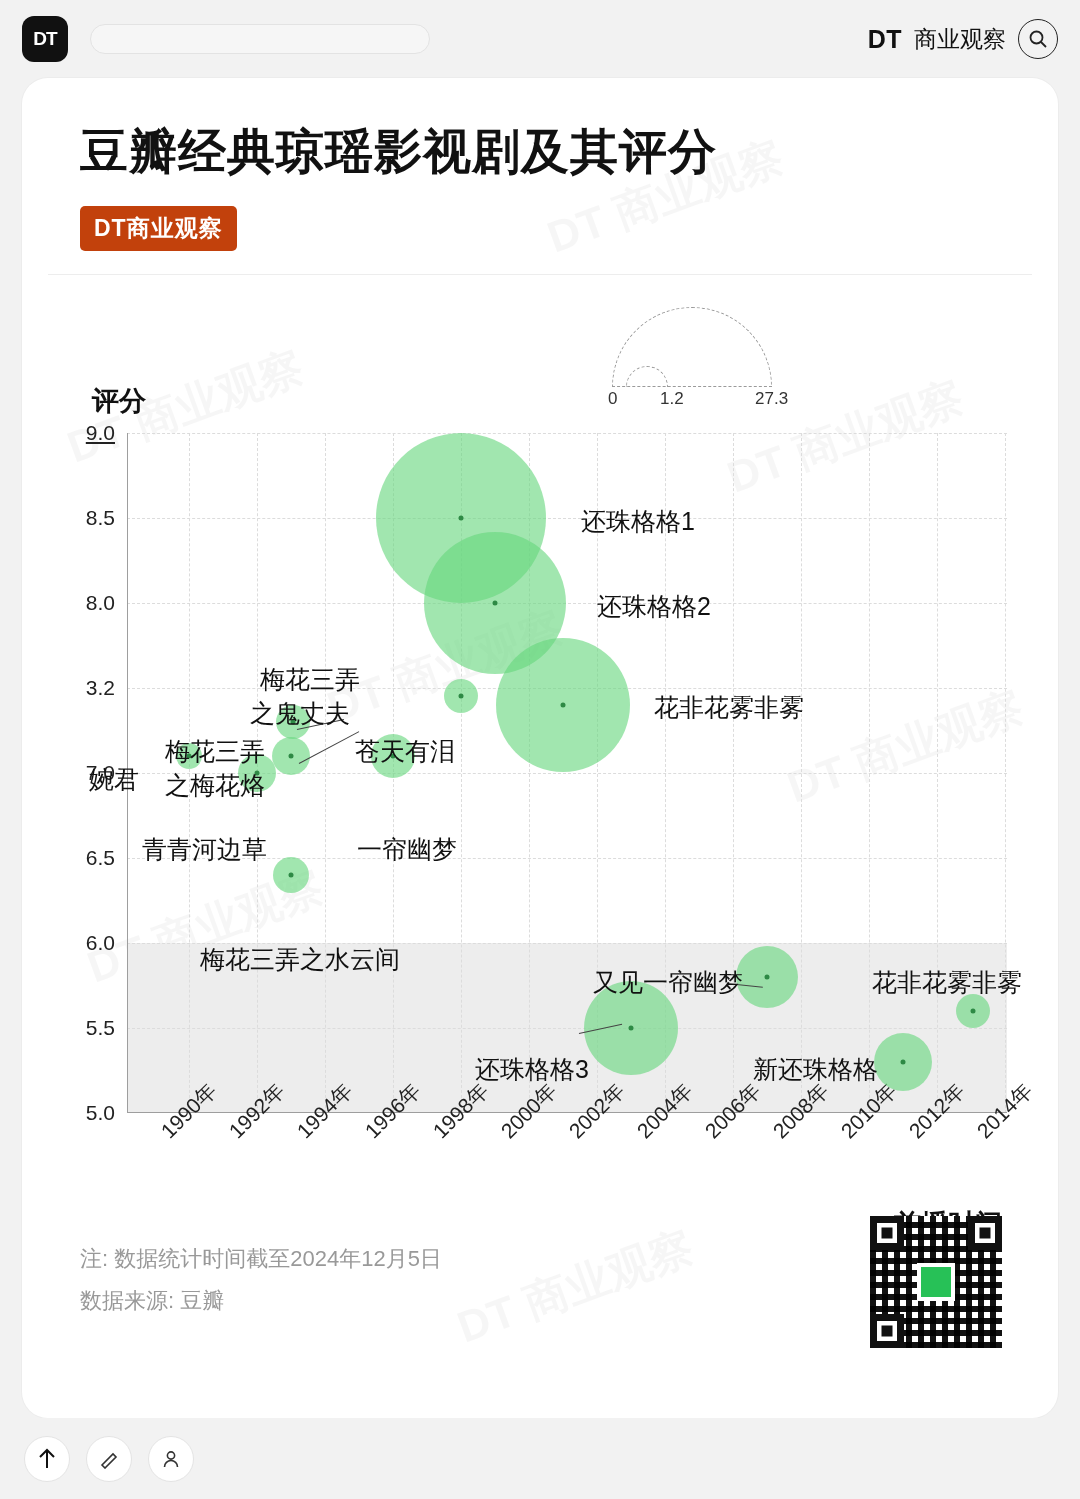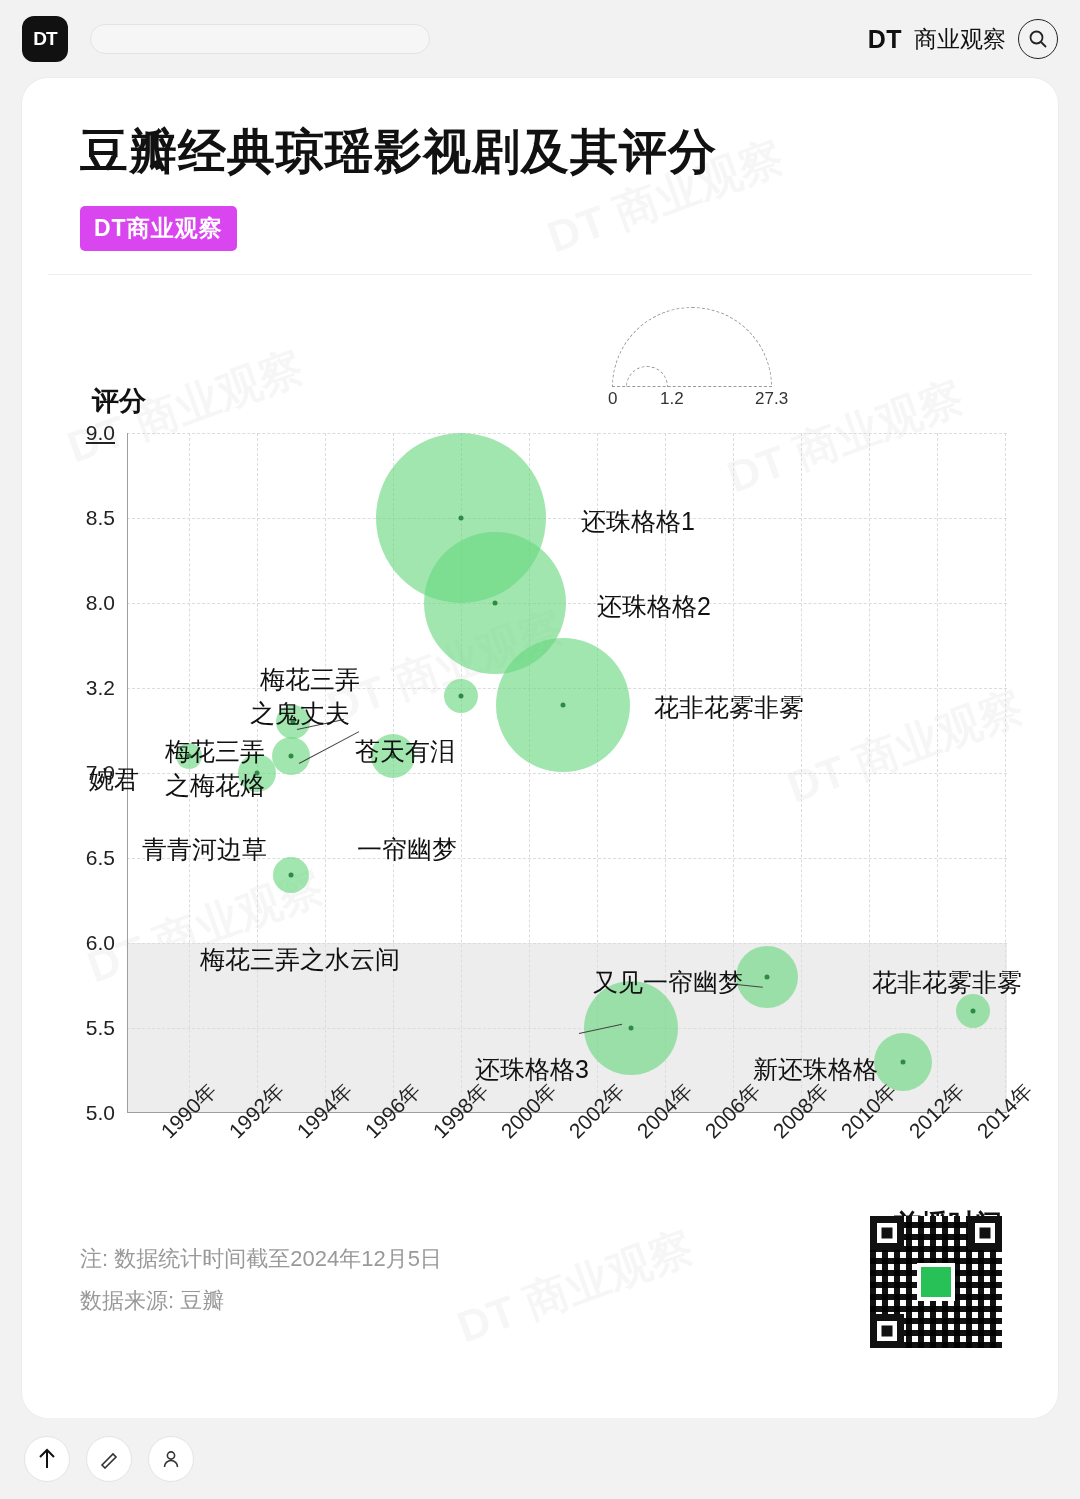--- a/index.html
+++ b/index.html
@@ -49,21 +49,21 @@
     overflow:hidden;
   }
   .watermark span { position:absolute; white-space:nowrap; transform:rotate(-20deg); }
 
   .title {
     position:absolute; top:42px; left:58px;
     font-size:48px; font-weight:bold; color:#111; letter-spacing:1px;
   }
   .badge {
     position:absolute; top:128px; left:58px;
-    background:#d946ef; color:#fff; font-weight:bold;
+    background:#c2410c; color:#fff; font-weight:bold;
     font-size:23px; padding:7px 14px; border-radius:5px;
     letter-spacing:1px;
   }
   .divider {
     position:absolute; top:196px; left:26px; width:984px; height:1px;
     background:#ededed;
   }
   
   .legend {
     position:absolute; top:225px; left:590px; width:420px; height:110px;

